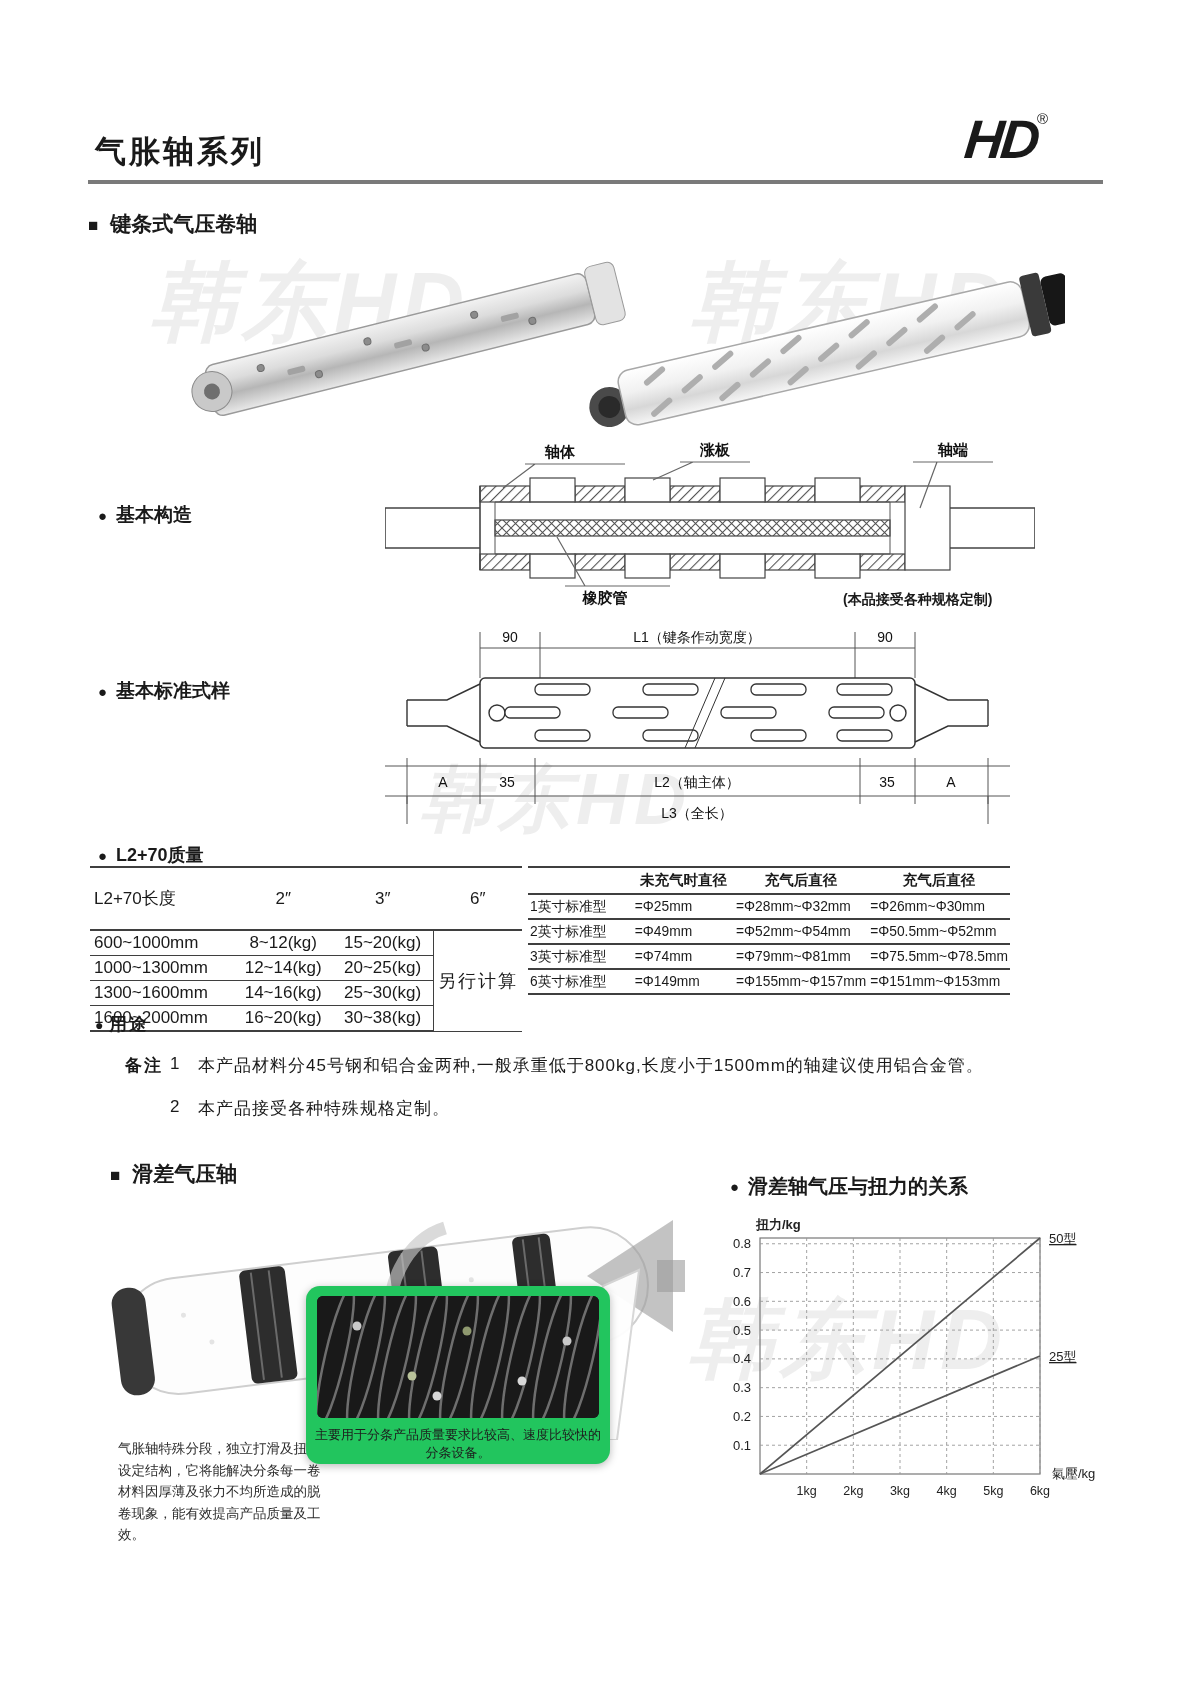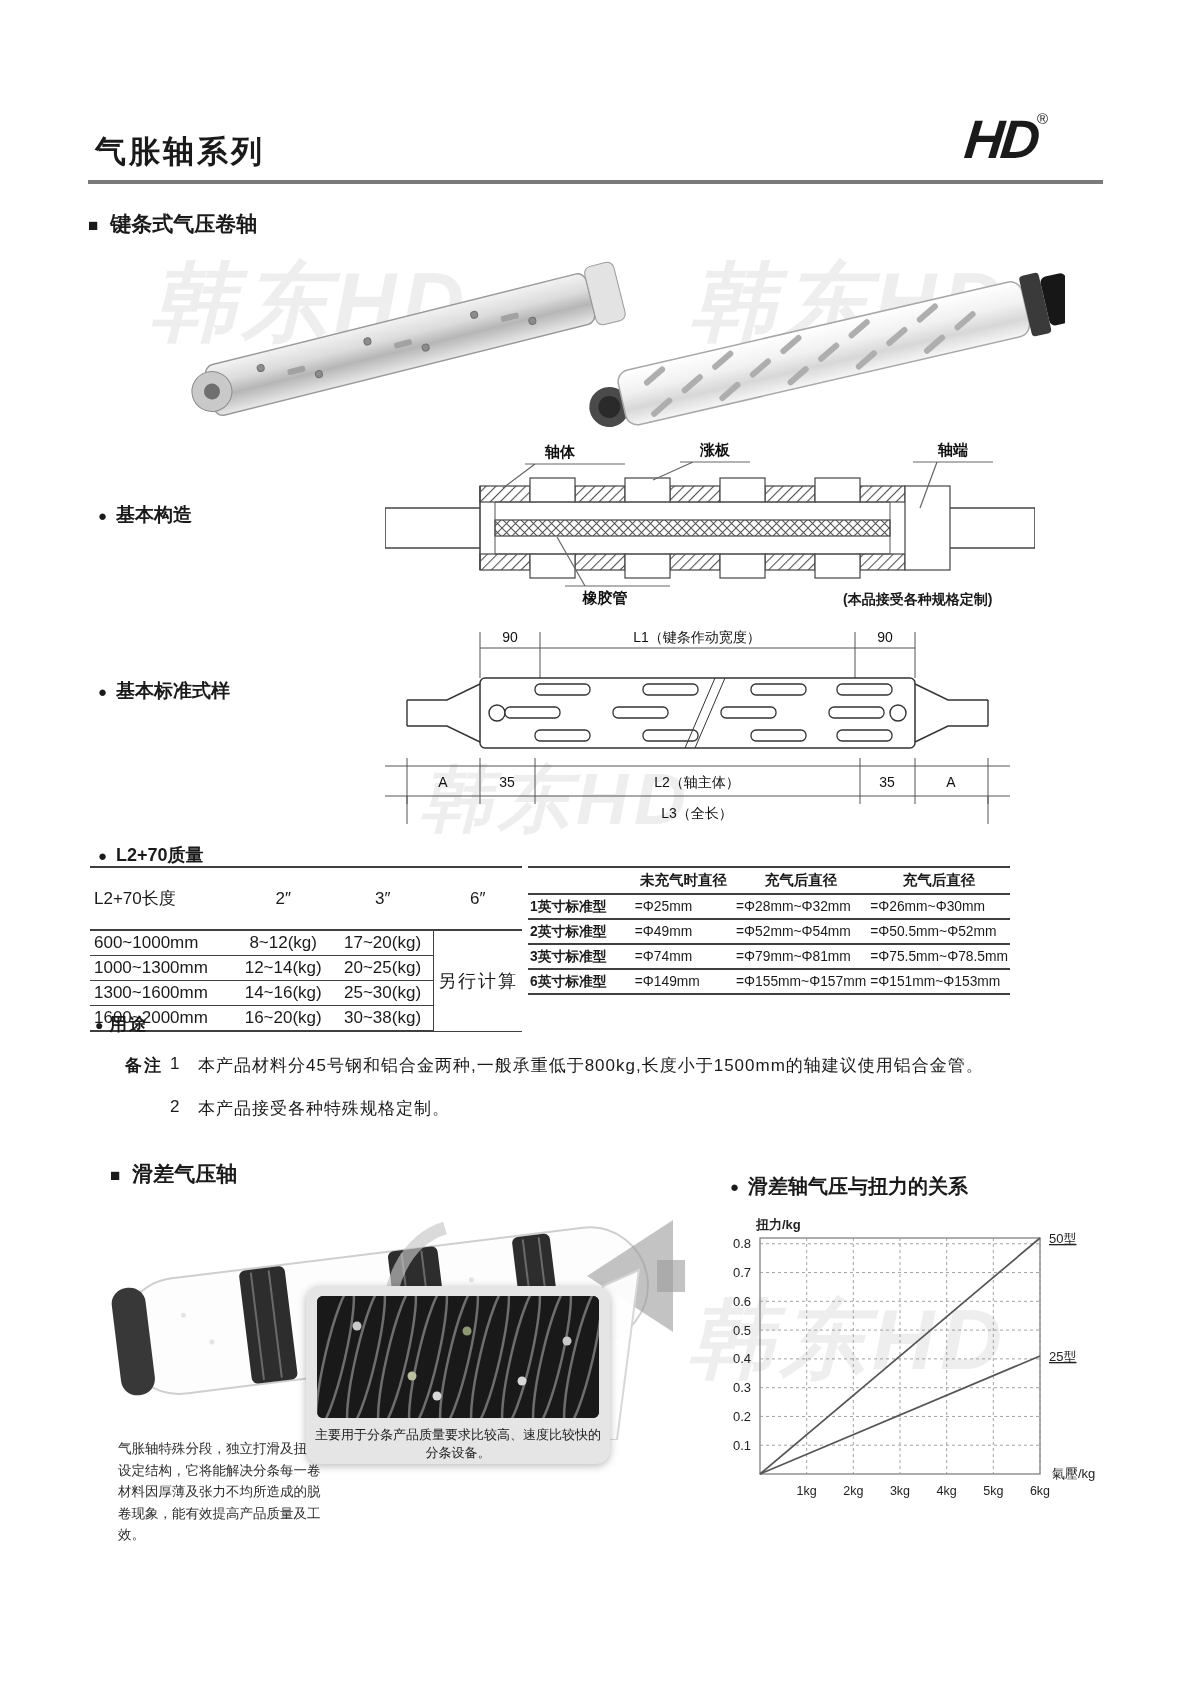--- a/index.html
+++ b/index.html
@@ -24,34 +24,34 @@
   #weight-table{left:90px;top:866px;width:432px;font-size:17px;}
   #weight-table th{border-top:2.5px solid #3f3f3f;border-bottom:2px solid #3f3f3f;font-weight:normal;text-align:center;padding:19px 4px;white-space:nowrap;}
   #weight-table th:first-child{text-align:left;}
   #weight-table td{border-bottom:1.7px solid #3f3f3f;padding:2px 4px;text-align:center;white-space:nowrap;}
   #weight-table td:first-child{text-align:left;}
   #weight-table td.merged{border-left:1.7px solid #3f3f3f;font-size:18px;letter-spacing:2px;}
   #weight-table tr.last td{border-bottom:2.5px solid #3f3f3f;}
   #diameter-table{left:528px;top:866px;width:482px;font-size:13.8px;}
   #diameter-table th{border-top:2.5px solid #3f3f3f;border-bottom:2px solid #3f3f3f;font-weight:bold;text-align:center;padding:3px 2px;white-space:nowrap;font-size:14.5px;}
   #diameter-table td{border-bottom:2px solid #3f3f3f;padding:2.5px 2px;text-align:left;white-space:nowrap;}
-  #diameter-table td:first-child{font-weight:bold;}
+  #diameter-table td:first-child{font-weight:normal;}
   .tbl-title{left:98px;top:843px;}
   
   .usage{left:95px;top:1012px;width:1010px;font-size:17.5px;display:flex;gap:6px;align-items:baseline;}
   .usage .dot{font-size:14px;}
   .usage b{margin-right:0;letter-spacing:2px;}
   .notes{left:118px;top:1054px;width:1000px;font-size:17px;}
   .note-row{display:flex;margin-bottom:20px;}
   .note-lab{width:52px;font-weight:bold;letter-spacing:2px;text-align:center;}
   .note-num{width:28px;}
   .note-txt{flex:1;letter-spacing:1px;}
   
   .slip-desc{left:118px;top:1438px;width:206px;font-size:13.5px;line-height:1.6;color:#2c2c2c;z-index:2;}
-  .inset{left:306px;top:1286px;width:304px;height:178px;background:#e5e5e5;border-radius:14px;box-shadow:0 2px 8px rgba(0,0,0,0.28);z-index:2;}
+  .inset{left:306px;top:1286px;width:304px;height:178px;background:#22c55e;border-radius:14px;box-shadow:0 2px 8px rgba(0,0,0,0.28);z-index:2;}
   .inset .ph{position:absolute;left:11px;top:10px;width:282px;height:122px;border-radius:6px;overflow:hidden;background:#191919;}
   .inset .cap{position:absolute;left:6px;right:6px;top:140px;text-align:center;font-size:13px;color:#1d1d1d;}
   .chart-title{left:730px;top:1173px;}
   .struct-note{left:843px;top:591px;font-size:14px;font-weight:bold;}
   .page-num{left:0;top:1545px;width:1191px;text-align:center;font-size:15px;letter-spacing:2px;color:#333;}
   svg text{font-family:"Liberation Sans","DejaVu Sans",sans-serif;}
 </style>
 </head>
 <body>
 
@@ -255,21 +255,21 @@
     <tbody>
         <tr>
       <th>L2+70长度</th>
       <th>2″</th>
       <th>3″</th>
       <th>6″</th>
     </tr>
     <tr>
       <td>600~1000mm</td>
       <td>8~12(kg)</td>
-      <td>17~20(kg)</td>
+      <td>15~20(kg)</td>
       <td class="merged" rowspan="4">另行计算</td>
     </tr>
     <tr>
       <td>1000~1300mm</td>
       <td>12~14(kg)</td>
       <td>20~25(kg)</td>
     </tr>
     <tr>
       <td>1300~1600mm</td>
       <td>14~16(kg)</td>

